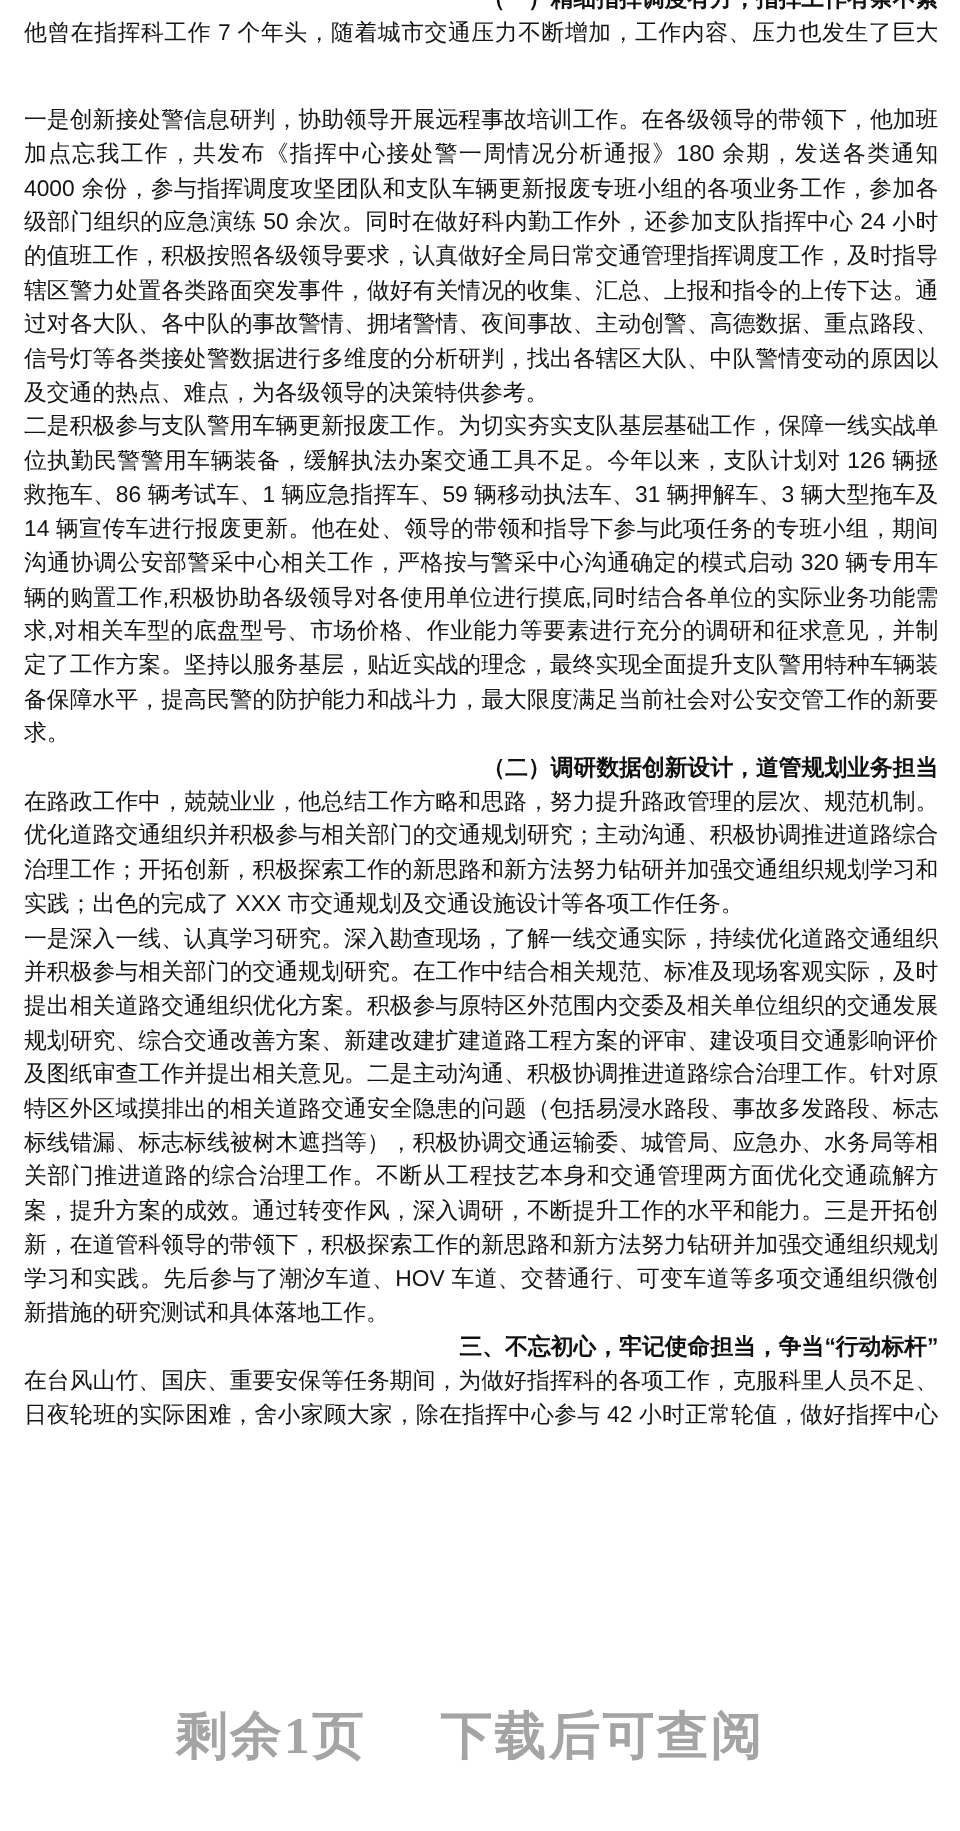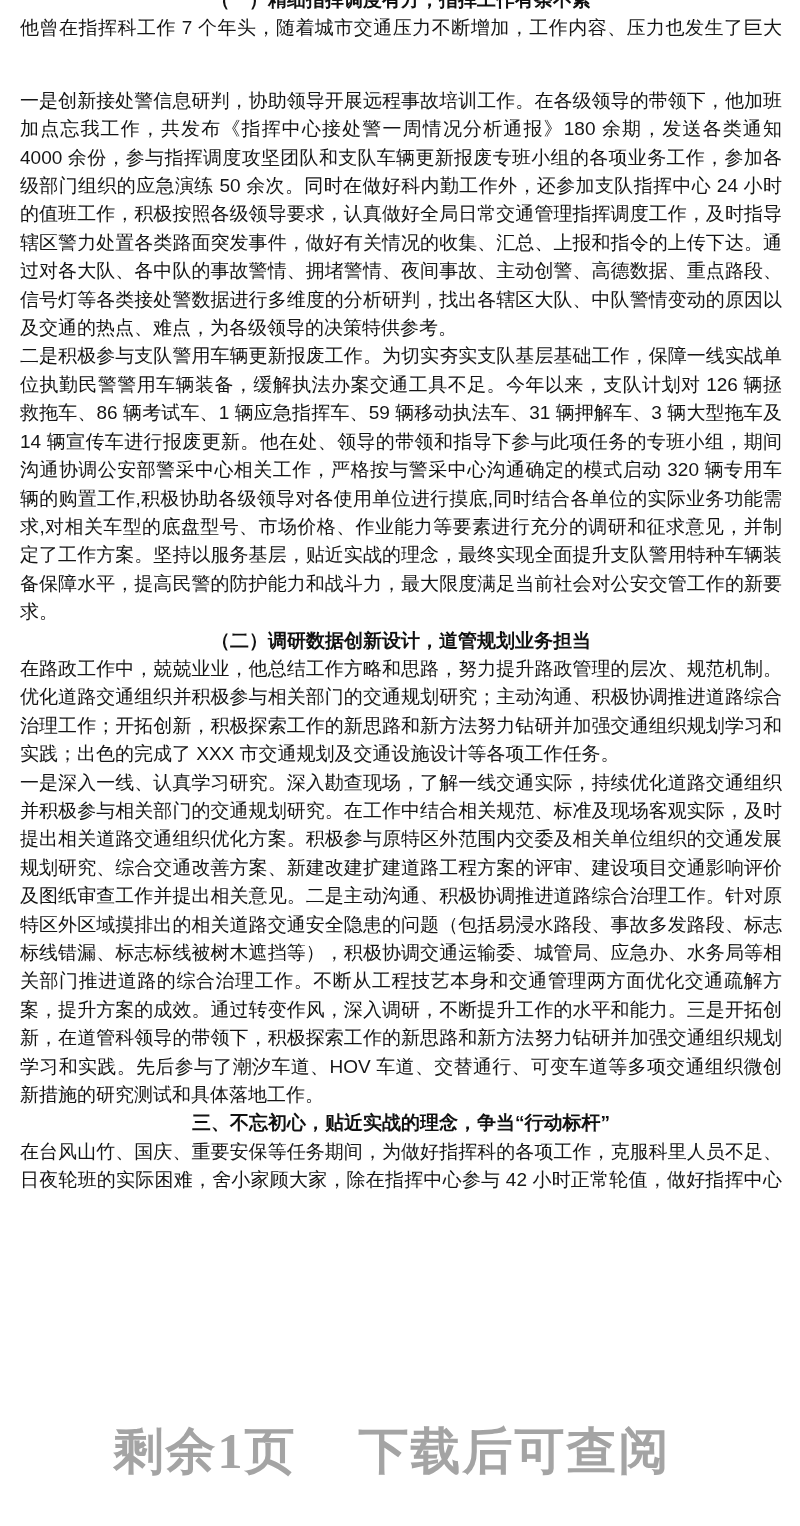--- a/index.html
+++ b/index.html
@@ -20,38 +20,38 @@
     font-size: 19px;
     line-height: 28.4px;
   }
   .content p {
     margin: 0;
     text-align: justify;
   }
   .content p.heading,
   .content p.heading-clipped {
     font-weight: bold;
-    text-align: center;
+    text-align: right;
     color: #111111;
   }
   .content p.body-fill {
     text-align-last: justify;
   }
   .content div.spacer {
     height: 44px;
   }
   .footer {
     position: absolute;
     top: 1418px;
     left: 0;
     width: 784px;
     text-align: center;
     font-family: "Liberation Serif", serif;
     font-weight: bold;
-    font-size: 50px;
+    font-size: 43px;
     color: #a4a4a4;
     letter-spacing: 2px;
     white-space: nowrap;
   }
   .footer .gap {
     display: inline-block;
     width: 62px;
   }
 </style>
 </head>
@@ -60,19 +60,19 @@
 <div class="page">
   <div class="content" id="doc-blocks">
       <p class="heading-clipped">（一）精细指挥调度有方，指挥工作有条不紊</p>
       <p class="body-fill">他曾在指挥科工作 7 个年头，随着城市交通压力不断增加，工作内容、压力也发生了巨大</p>
       <div class="spacer"></div>
       <p class="body">一是创新接处警信息研判，协助领导开展远程事故培训工作。在各级领导的带领下，他加班加点忘我工作，共发布《指挥中心接处警一周情况分析通报》180 余期，发送各类通知 4000 余份，参与指挥调度攻坚团队和支队车辆更新报废专班小组的各项业务工作，参加各级部门组织的应急演练 50 余次。同时在做好科内勤工作外，还参加支队指挥中心 24 小时的值班工作，积极按照各级领导要求，认真做好全局日常交通管理指挥调度工作，及时指导辖区警力处置各类路面突发事件，做好有关情况的收集、汇总、上报和指令的上传下达。通过对各大队、各中队的事故警情、拥堵警情、夜间事故、主动创警、高德数据、重点路段、信号灯等各类接处警数据进行多维度的分析研判，找出各辖区大队、中队警情变动的原因以及交通的热点、难点，为各级领导的决策特供参考。</p>
       <p class="body">二是积极参与支队警用车辆更新报废工作。为切实夯实支队基层基础工作，保障一线实战单位执勤民警警用车辆装备，缓解执法办案交通工具不足。今年以来，支队计划对 126 辆拯救拖车、86 辆考试车、1 辆应急指挥车、59 辆移动执法车、31 辆押解车、3 辆大型拖车及 14 辆宣传车进行报废更新。他在处、领导的带领和指导下参与此项任务的专班小组，期间沟通协调公安部警采中心相关工作，严格按与警采中心沟通确定的模式启动 320 辆专用车辆的购置工作,积极协助各级领导对各使用单位进行摸底,同时结合各单位的实际业务功能需求,对相关车型的底盘型号、市场价格、作业能力等要素进行充分的调研和征求意见，并制定了工作方案。坚持以服务基层，贴近实战的理念，最终实现全面提升支队警用特种车辆装备保障水平，提高民警的防护能力和战斗力，最大限度满足当前社会对公安交管工作的新要求。</p>
       <p class="heading">（二）调研数据创新设计，道管规划业务担当</p>
       <p class="body">在路政工作中，兢兢业业，他总结工作方略和思路，努力提升路政管理的层次、规范机制。优化道路交通组织并积极参与相关部门的交通规划研究；主动沟通、积极协调推进道路综合治理工作；开拓创新，积极探索工作的新思路和新方法努力钻研并加强交通组织规划学习和实践；出色的完成了 XXX 市交通规划及交通设施设计等各项工作任务。</p>
       <p class="body">一是深入一线、认真学习研究。深入勘查现场，了解一线交通实际，持续优化道路交通组织并积极参与相关部门的交通规划研究。在工作中结合相关规范、标准及现场客观实际，及时提出相关道路交通组织优化方案。积极参与原特区外范围内交委及相关单位组织的交通发展规划研究、综合交通改善方案、新建改建扩建道路工程方案的评审、建设项目交通影响评价及图纸审查工作并提出相关意见。二是主动沟通、积极协调推进道路综合治理工作。针对原特区外区域摸排出的相关道路交通安全隐患的问题（包括易浸水路段、事故多发路段、标志标线错漏、标志标线被树木遮挡等），积极协调交通运输委、城管局、应急办、水务局等相关部门推进道路的综合治理工作。不断从工程技艺本身和交通管理两方面优化交通疏解方案，提升方案的成效。通过转变作风，深入调研，不断提升工作的水平和能力。三是开拓创新，在道管科领导的带领下，积极探索工作的新思路和新方法努力钻研并加强交通组织规划学习和实践。先后参与了潮汐车道、HOV 车道、交替通行、可变车道等多项交通组织微创新措施的研究测试和具体落地工作。</p>
-      <p class="heading">三、不忘初心，贴近实战的理念，争当“行动标杆”</p>
+      <p class="heading">三、不忘初心，牢记使命担当，争当“行动标杆”</p>
       <p class="body-fill">在台风山竹、国庆、重要安保等任务期间，为做好指挥科的各项工作，克服科里人员不足、日夜轮班的实际困难，舍小家顾大家，除在指挥中心参与 42 小时正常轮值，做好指挥中心</p>
     </div>
   <div class="footer">
     <span>剩余1页</span><span class="gap"></span><span>下载后可查阅</span>
   </div>
 </div>
 
 </body></html>

